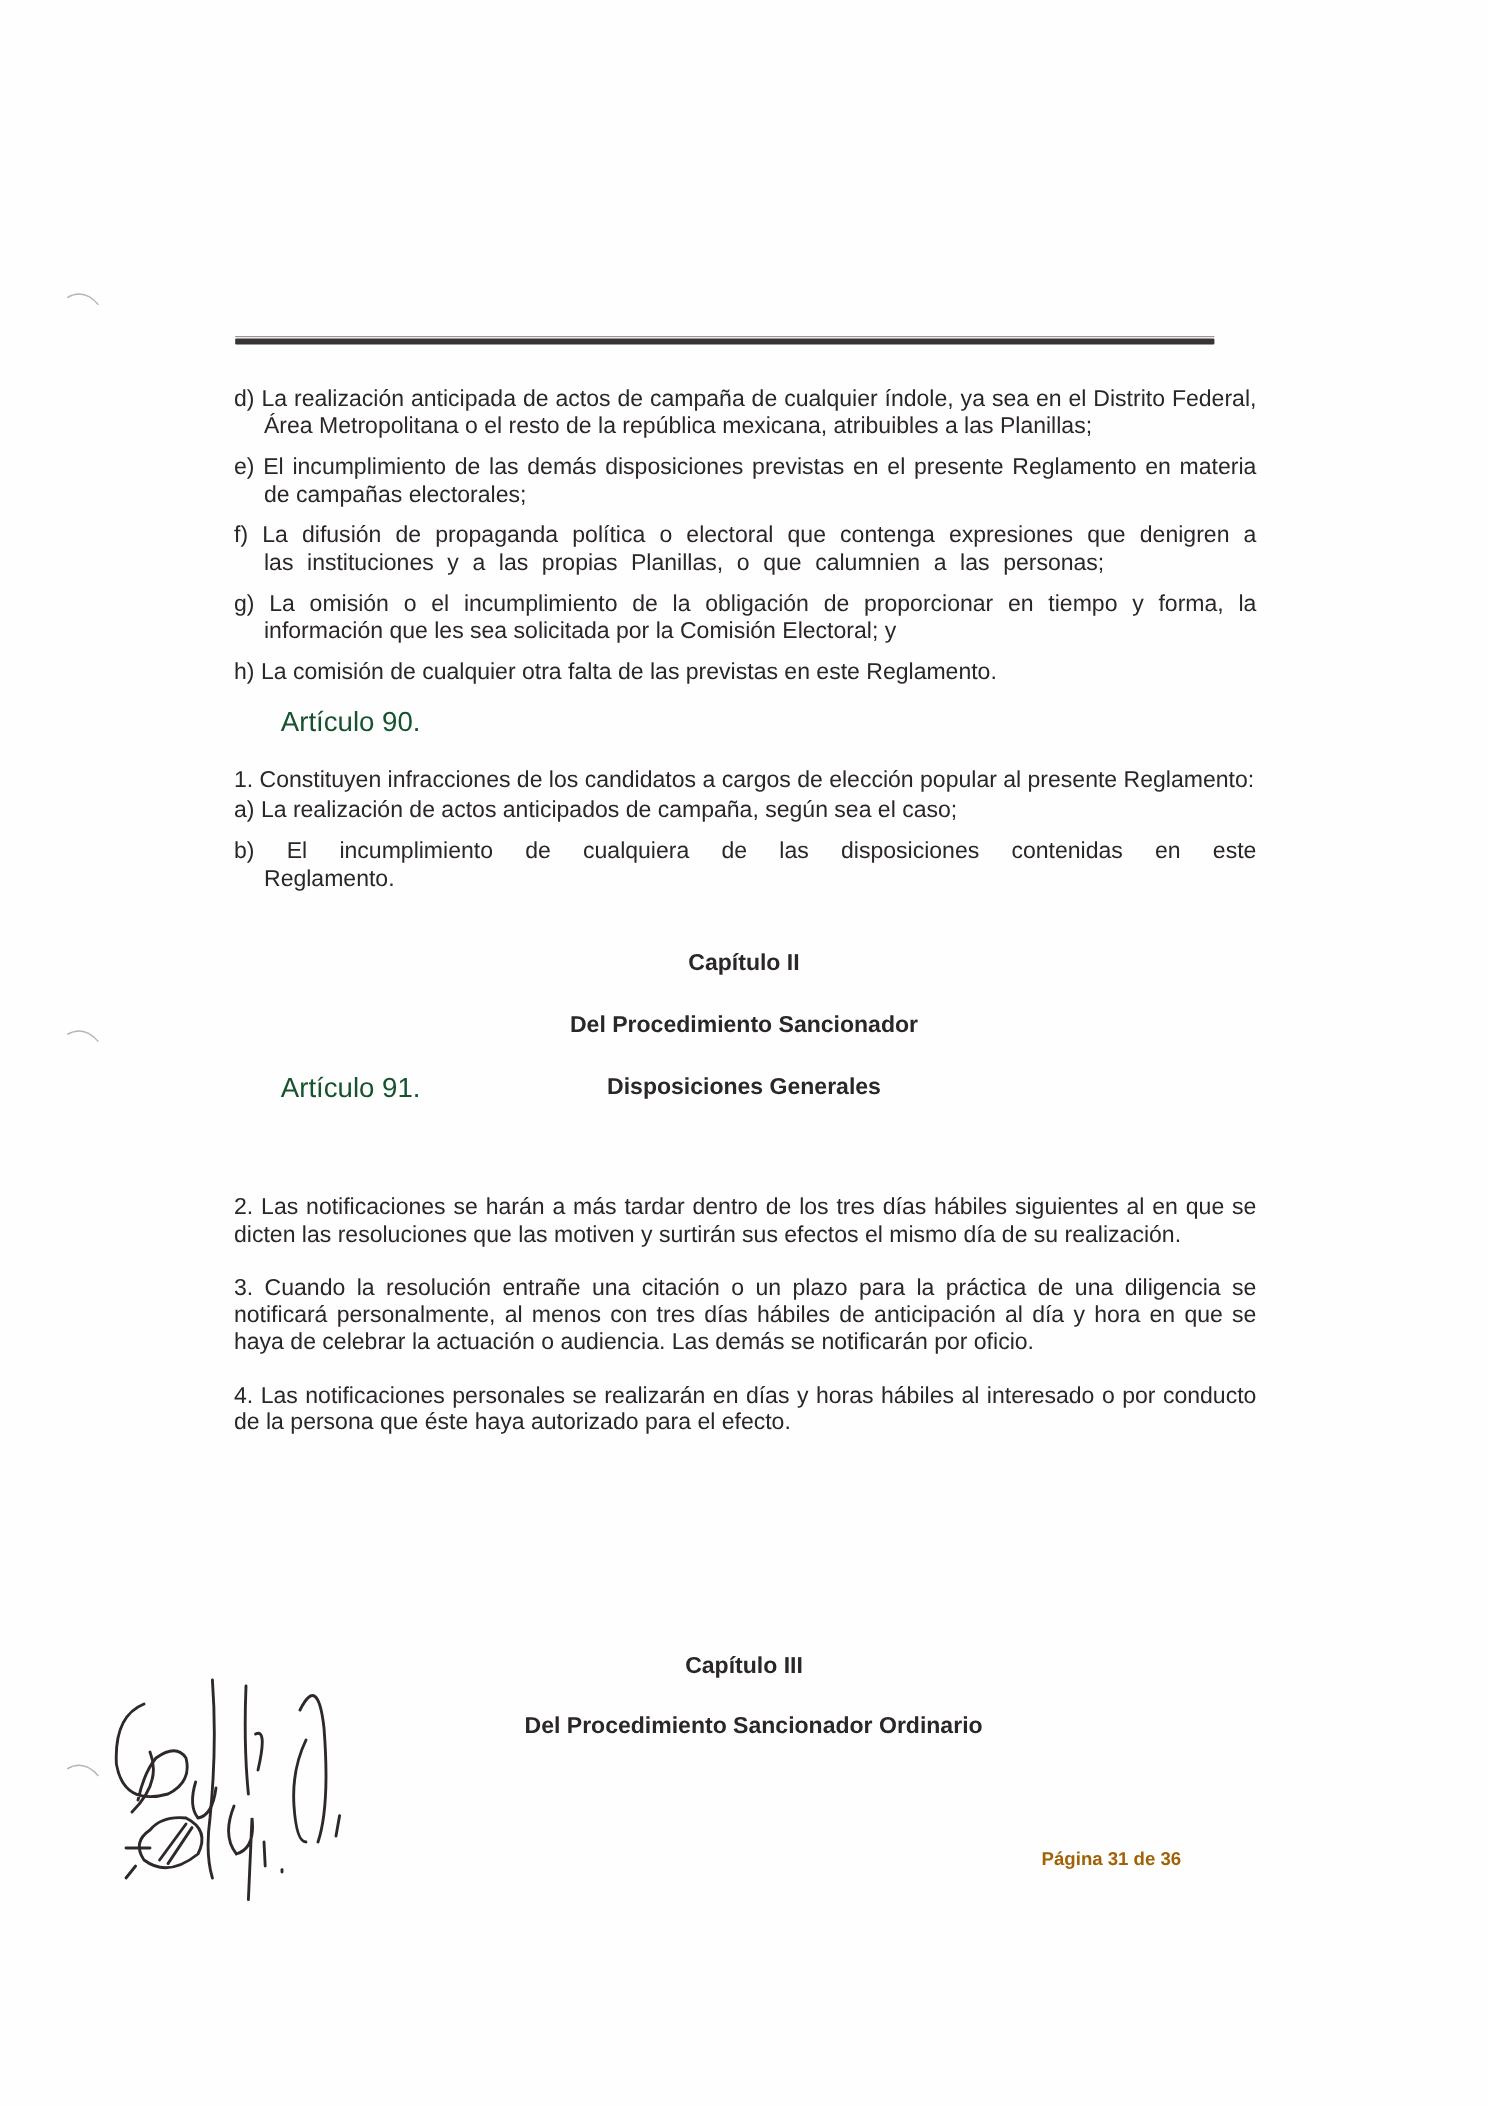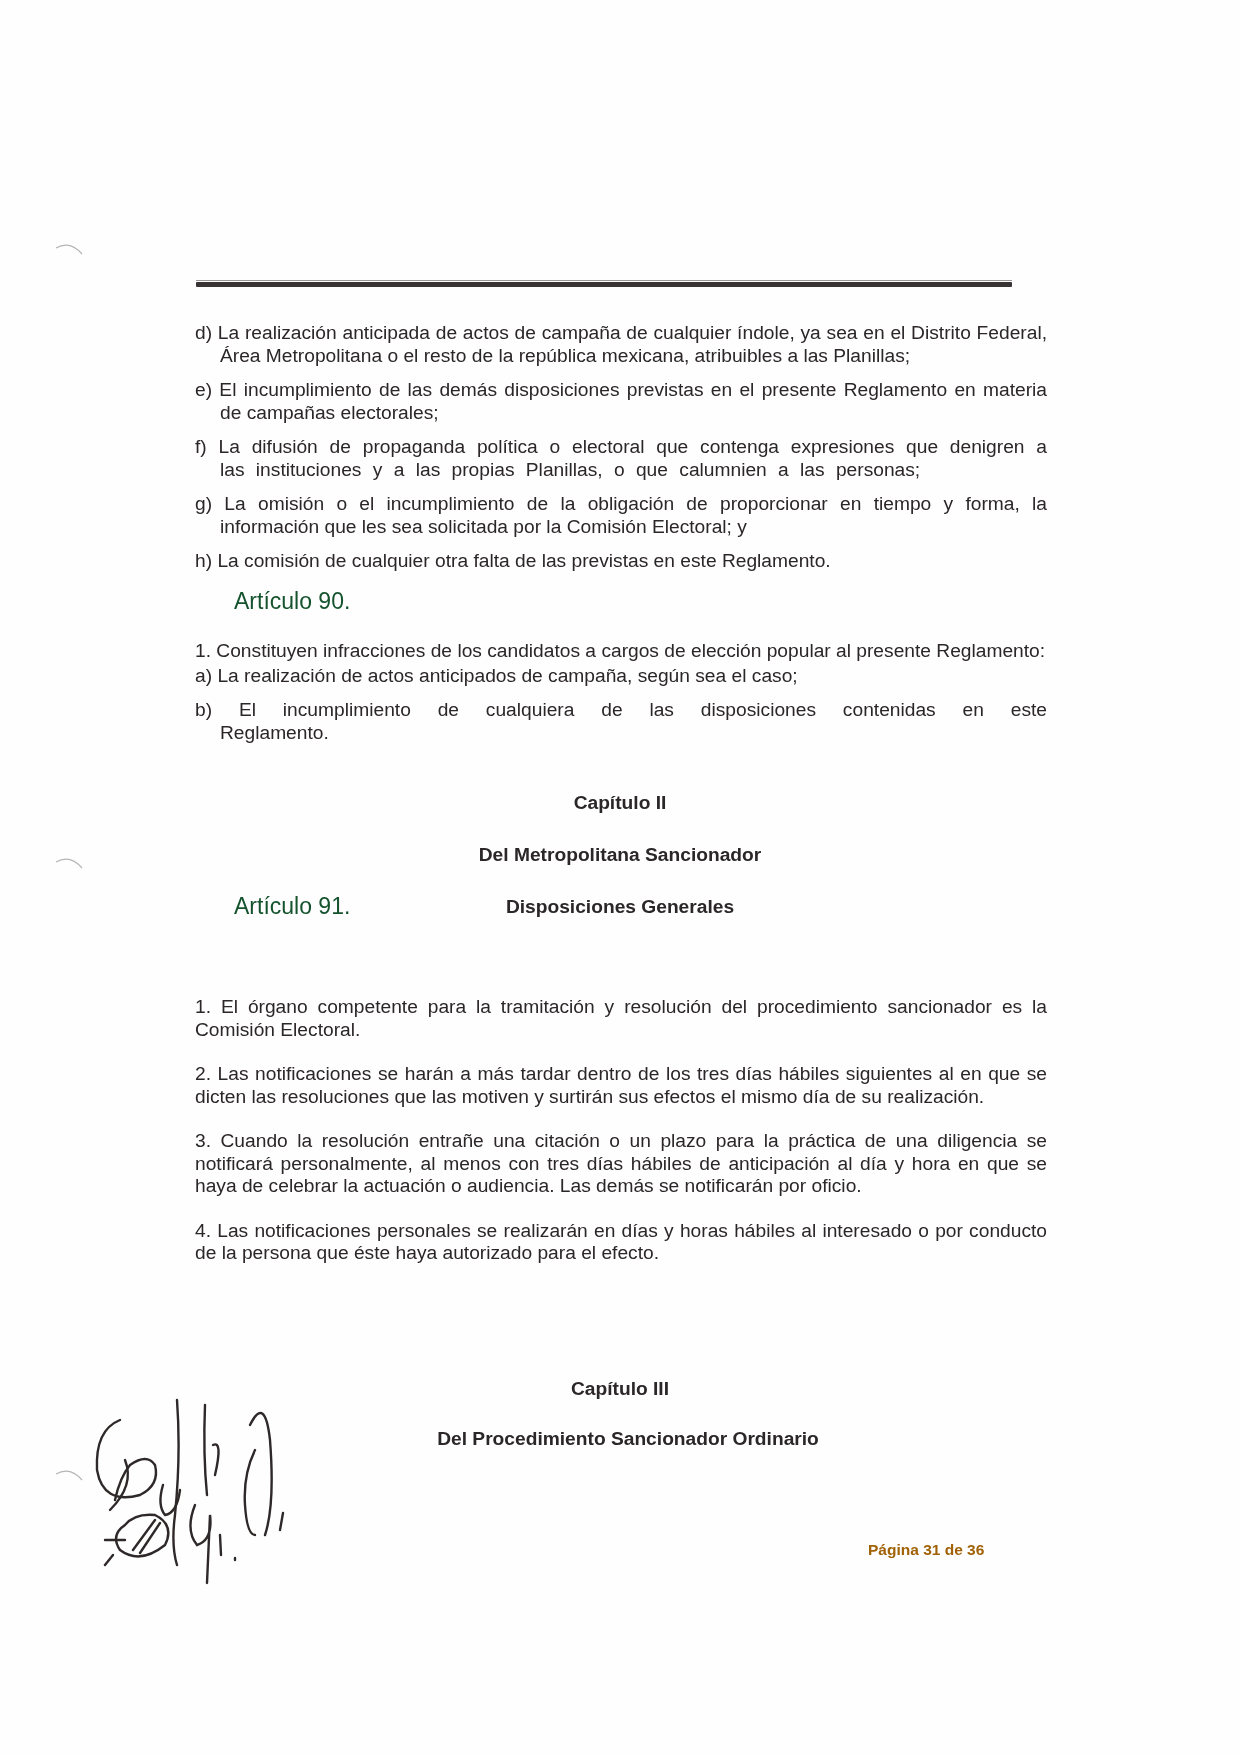--- a/index.html
+++ b/index.html
@@ -44,26 +44,25 @@
   </div>
 
   <div class="article" style="top:588px;">Artículo 90.</div>
   <div class="body-text" style="top:640px;">
     <p class="para">1. Constituyen infracciones de los candidatos a cargos de elección popular al presente Reglamento:</p>
     <p class="item" style="margin-top:2px;"><span>a)</span> <span>La realización de actos anticipados de campaña, según sea el caso;</span></p>
     <p class="item" style="word-spacing:14px;"><span>b)</span> <span>El incumplimiento de cualquiera de las disposiciones contenidas en este Reglamento.</span></p>
   </div>
 
   <div class="heading-center" style="top:792px;">Capítulo II</div>
-  <div class="heading-center" style="top:844px;">Del Metropolitana Sancionador</div>
+  <div class="heading-center" style="top:844px;">Del Procedimiento Sancionador</div>
   <div class="heading-center" style="top:896px;">Disposiciones Generales</div>
 
   <div class="article" style="top:893px;">Artículo 91.</div>
   <div class="body-text" style="top:996px;">
-    <p class="para" style="margin-bottom:22px;">1. El órgano competente para la tramitación y resolución del procedimiento sancionador es la Comisión Electoral.</p>
     <p class="para" style="margin-bottom:22px;">2. Las notificaciones se harán a más tardar dentro de los tres días hábiles siguientes al en que se dicten las resoluciones que las motiven y surtirán sus efectos el mismo día de su realización.</p>
     <p class="para" style="margin-bottom:22px;">3. Cuando la resolución entrañe una citación o un plazo para la práctica de una diligencia se notificará personalmente, al menos con tres días hábiles de anticipación al día y hora en que se haya de celebrar la actuación o audiencia. Las demás se notificarán por oficio.</p>
     <p class="para">4. Las notificaciones personales se realizarán en días y horas hábiles al interesado o por conducto de la persona que éste haya autorizado para el efecto.</p>
   </div>
 
   <div class="heading-center" style="top:1378px;">Capítulo III</div>
   <div class="heading-center" style="top:1428px; left:8px;">Del Procedimiento Sancionador Ordinario</div>
 
   <svg class="sig" viewBox="0 0 340 190">
     <g stroke="#2e2829" stroke-width="2.4" fill="none" stroke-linecap="round">

